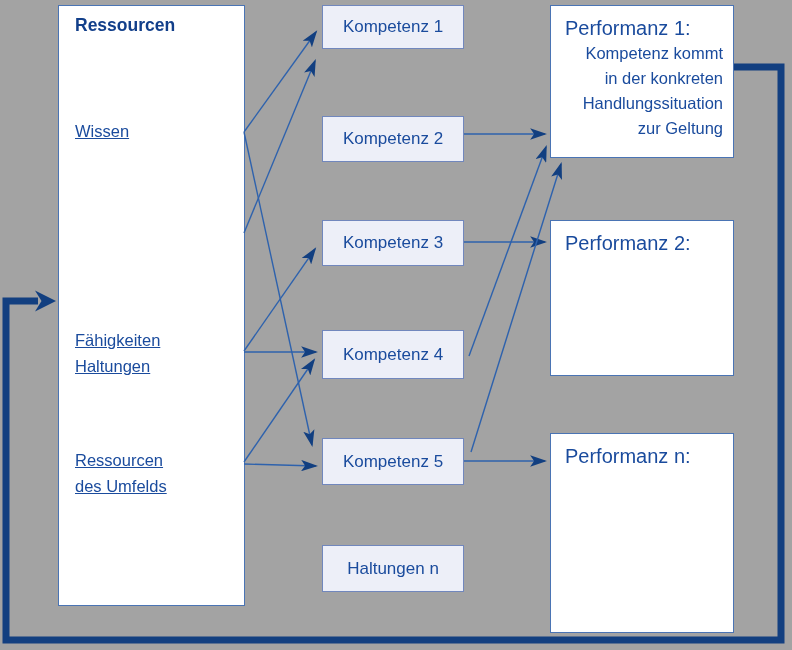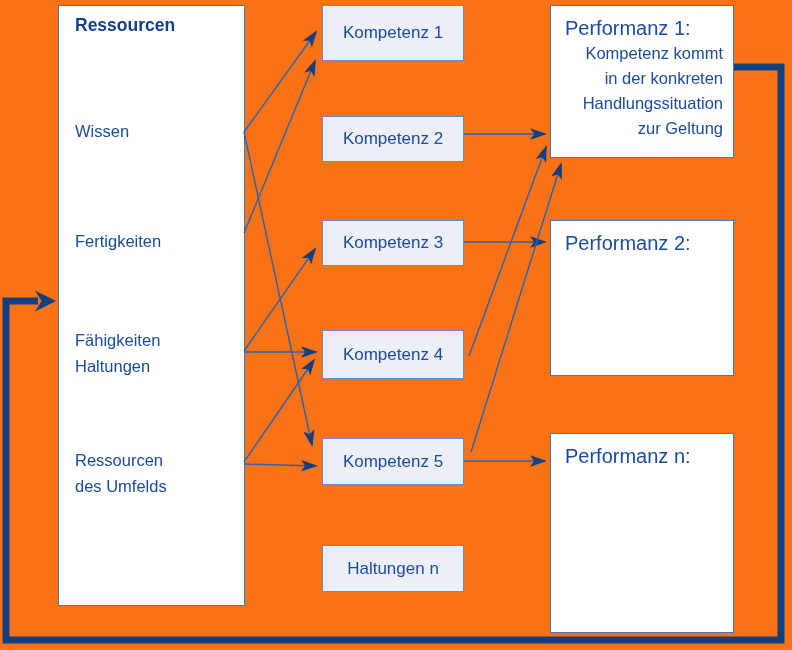--- a/index.html
+++ b/index.html
@@ -1,23 +1,23 @@
 <!DOCTYPE html>
 <html><head>
 <meta charset="utf-8">
 <style>
   html,body{margin:0;padding:0;background:#ffffff;}
   .stage{
-    position:relative;width:792px;height:650px;background:#f97316;overflow:hidden;
+    position:relative;width:792px;height:650px;background:#a3a3a3;overflow:hidden;
     font-family:"Liberation Sans",sans-serif;color:#1a4b9d;
   }
   .box{position:absolute;box-sizing:border-box;background:#ffffff;border:1.5px solid #4a74b4;}
   .rbox{left:58px;top:5px;width:187px;height:601px;}
   .rbox .rtitle{position:absolute;left:16px;top:9px;font-size:17.5px;font-weight:bold;color:#123f8a;}
-  .ritem{position:absolute;left:16px;font-size:16.5px;line-height:26px;white-space:pre-line;}
+  .ritem{position:absolute;left:16px;font-size:16.5px;line-height:26px;white-space:pre-line;text-decoration:underline;}
   .kbox{
     position:absolute;box-sizing:border-box;left:322px;width:142px;height:46px;
     background:#edeff8;border:1.4px solid #7187bd;
     display:flex;align-items:center;justify-content:center;font-size:17px;
   }
   .pbox{position:absolute;box-sizing:border-box;left:550px;width:184px;background:#ffffff;border:1.5px solid #4a74b4;padding:10px 10px 0 14px;}
   .ptitle{font-size:20px;line-height:25px;}
   .pbody{font-size:16.5px;line-height:25px;white-space:pre-line;text-align:right;}
   svg.wires{position:absolute;left:0;top:0;pointer-events:none;}
   .thin{stroke:#2e62ad;stroke-width:1.4;fill:none;}
@@ -25,28 +25,27 @@
   .head{fill:#123f80;}
 </style>
 </head>
 <body>
 
 <div class="stage">
 
   <div class="box rbox">
     <div class="rtitle">Ressourcen</div>
     <div class="ritem" style="top:112px">Wissen</div>
-    <div class="ritem" style="top:222px">Fertigkeiten</div>
     <div class="ritem" style="top:321px">Fähigkeiten
 Haltungen</div>
     <div class="ritem" style="top:441px">Ressourcen
 des Umfelds</div>
   </div>
 
-  <div class="kbox" style="top:5px;height:56px">
+  <div class="kbox" style="top:5px;height:44px">
     <span>Kompetenz 1</span>
   </div>
   <div class="kbox" style="top:116px">
     <span>Kompetenz 2</span>
   </div>
   <div class="kbox" style="top:220px">
     <span>Kompetenz 3</span>
   </div>
   <div class="kbox" style="top:330px;height:49px">
     <span>Kompetenz 4</span>

